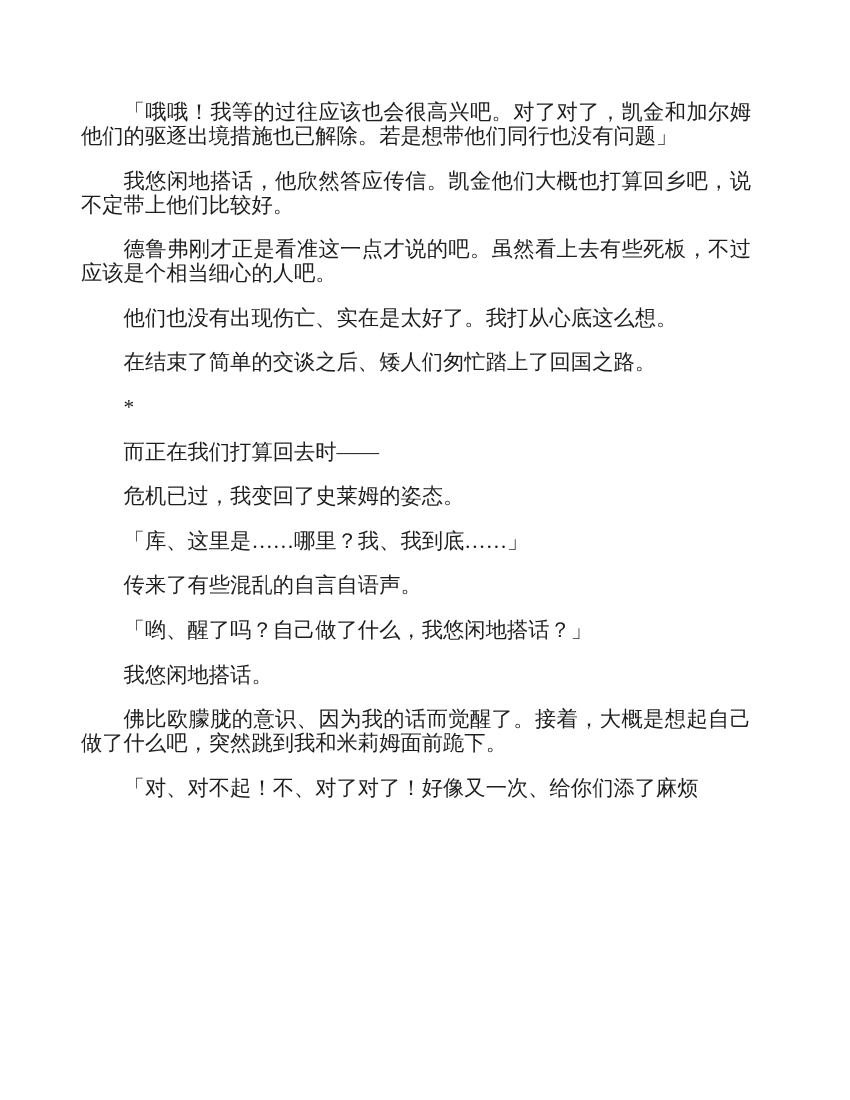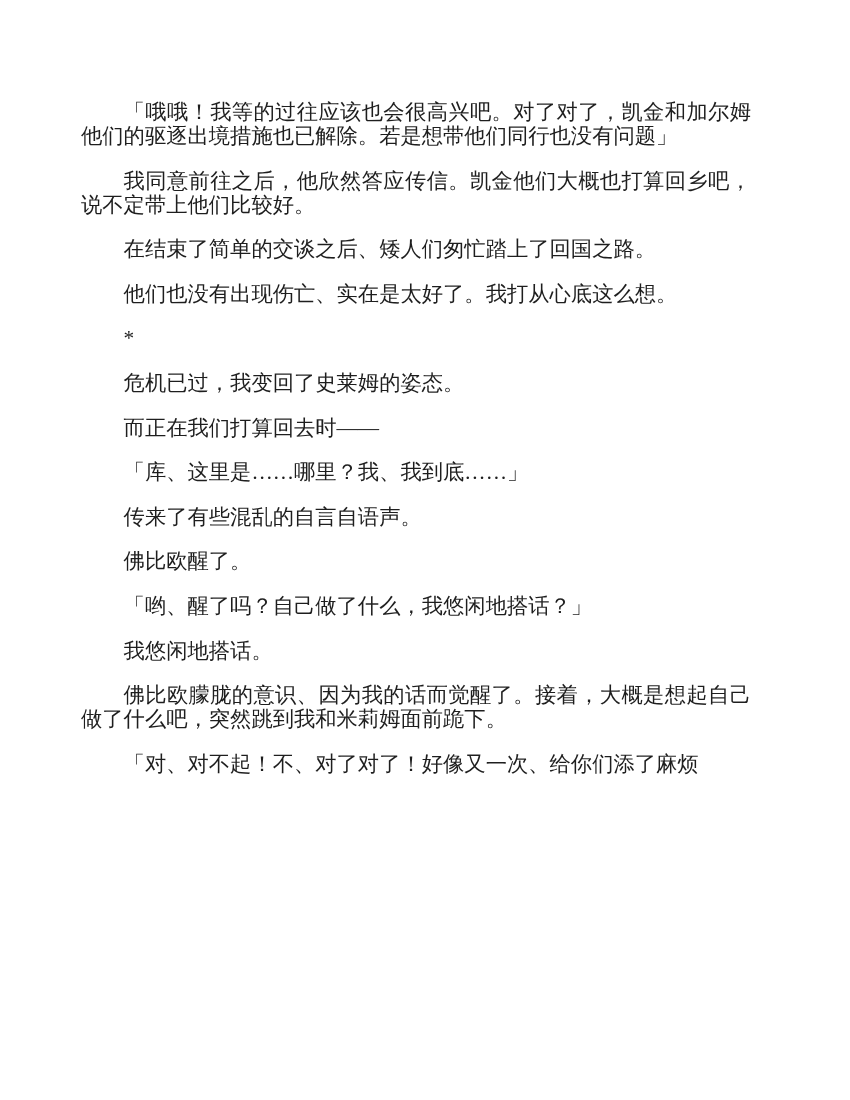--- a/index.html
+++ b/index.html
@@ -32,26 +32,26 @@
   }
   .page p.separator {
     text-align: left;
   }
 </style>
 </head>
 <body>
 
 <div class="page">
   <p>「哦哦！我等的过往应该也会很高兴吧。对了对了，凯金和加尔姆他们的驱逐出境措施也已解除。若是想带他们同行也没有问题」</p>
-  <p>我同意前往之后，他欣然答应传信。凯金他们大概也打算回乡吧，说不定带上他们比较好。</p>
+  <p>我悠闲地搭话，他欣然答应传信。凯金他们大概也打算回乡吧，说不定带上他们比较好。</p>
+  <p>德鲁弗刚才正是看准这一点才说的吧。虽然看上去有些死板，不过应该是个相当细心的人吧。</p>
+  <p>他们也没有出现伤亡、实在是太好了。我打从心底这么想。</p>
   <p>在结束了简单的交谈之后、矮人们匆忙踏上了回国之路。</p>
-  <p>他们也没有出现伤亡、实在是太好了。我打从心底这么想。</p>
   <p class="separator">*</p>
+  <p>而正在我们打算回去时——</p>
   <p>危机已过，我变回了史莱姆的姿态。</p>
-  <p>而正在我们打算回去时——</p>
   <p>「库、这里是……哪里？我、我到底……」</p>
   <p>传来了有些混乱的自言自语声。</p>
-  <p>佛比欧醒了。</p>
   <p>「哟、醒了吗？自己做了什么，我悠闲地搭话？」</p>
   <p>我悠闲地搭话。</p>
   <p>佛比欧朦胧的意识、因为我的话而觉醒了。接着，大概是想起自己做了什么吧，突然跳到我和米莉姆面前跪下。</p>
   <p>「对、对不起！不、对了对了！好像又一次、给你们添了麻烦</p>
 </div>
 
 </body></html>

